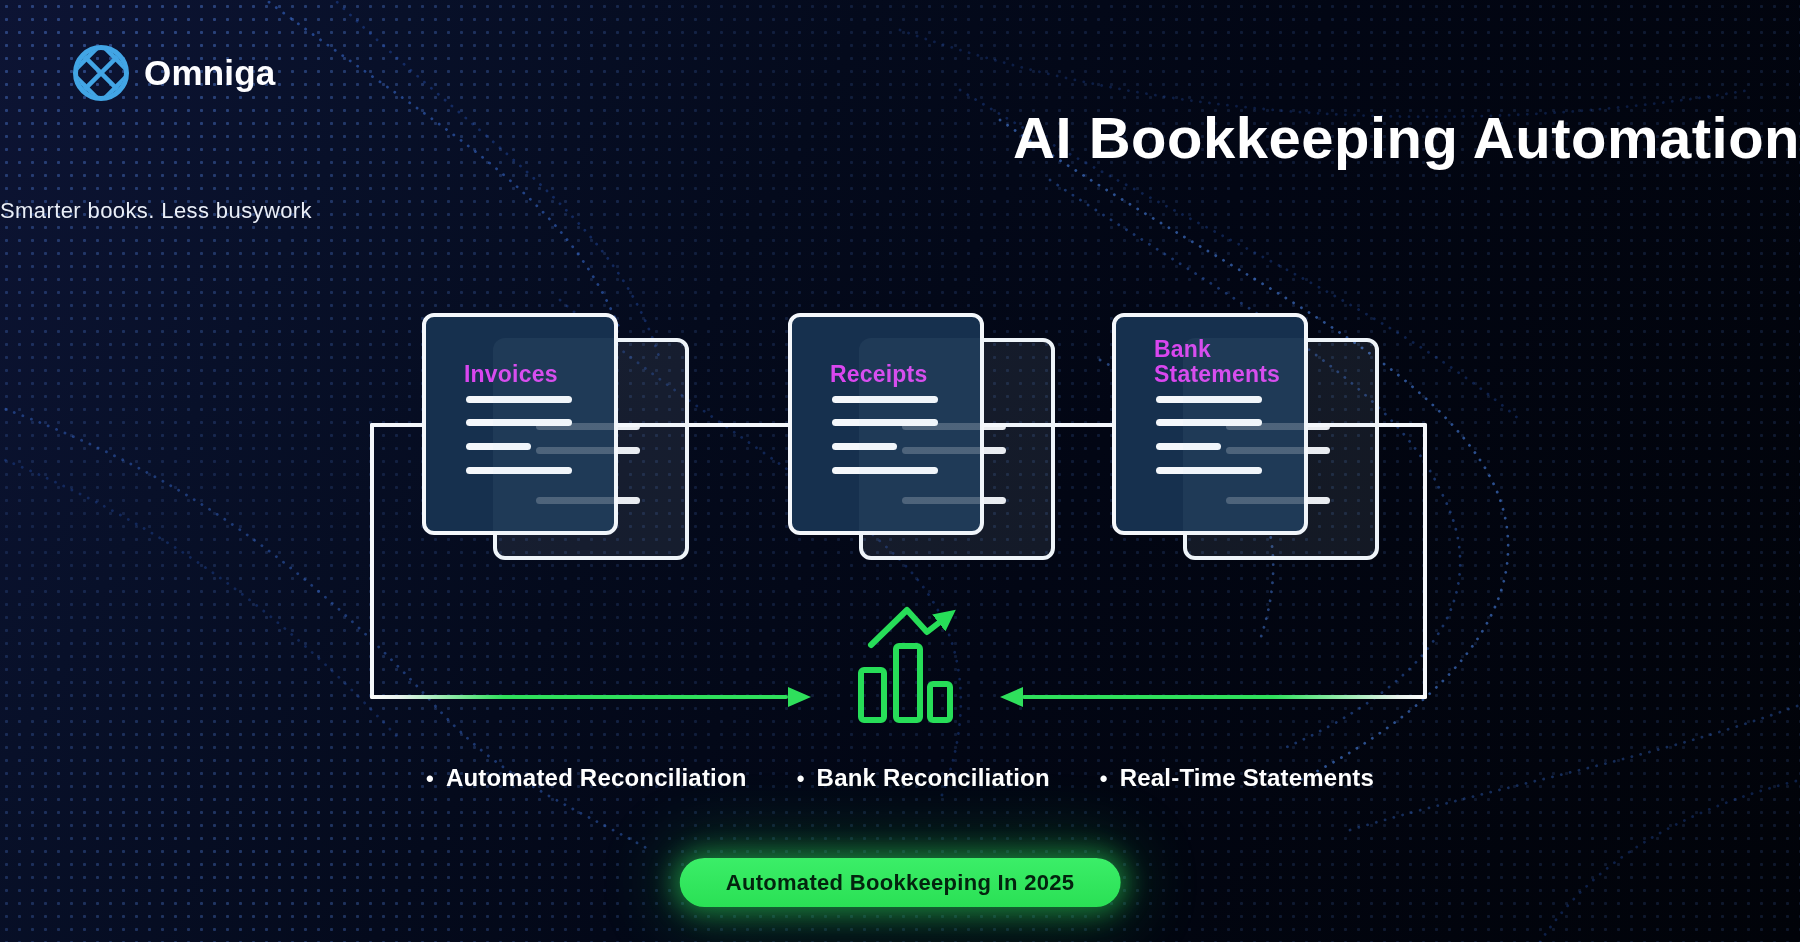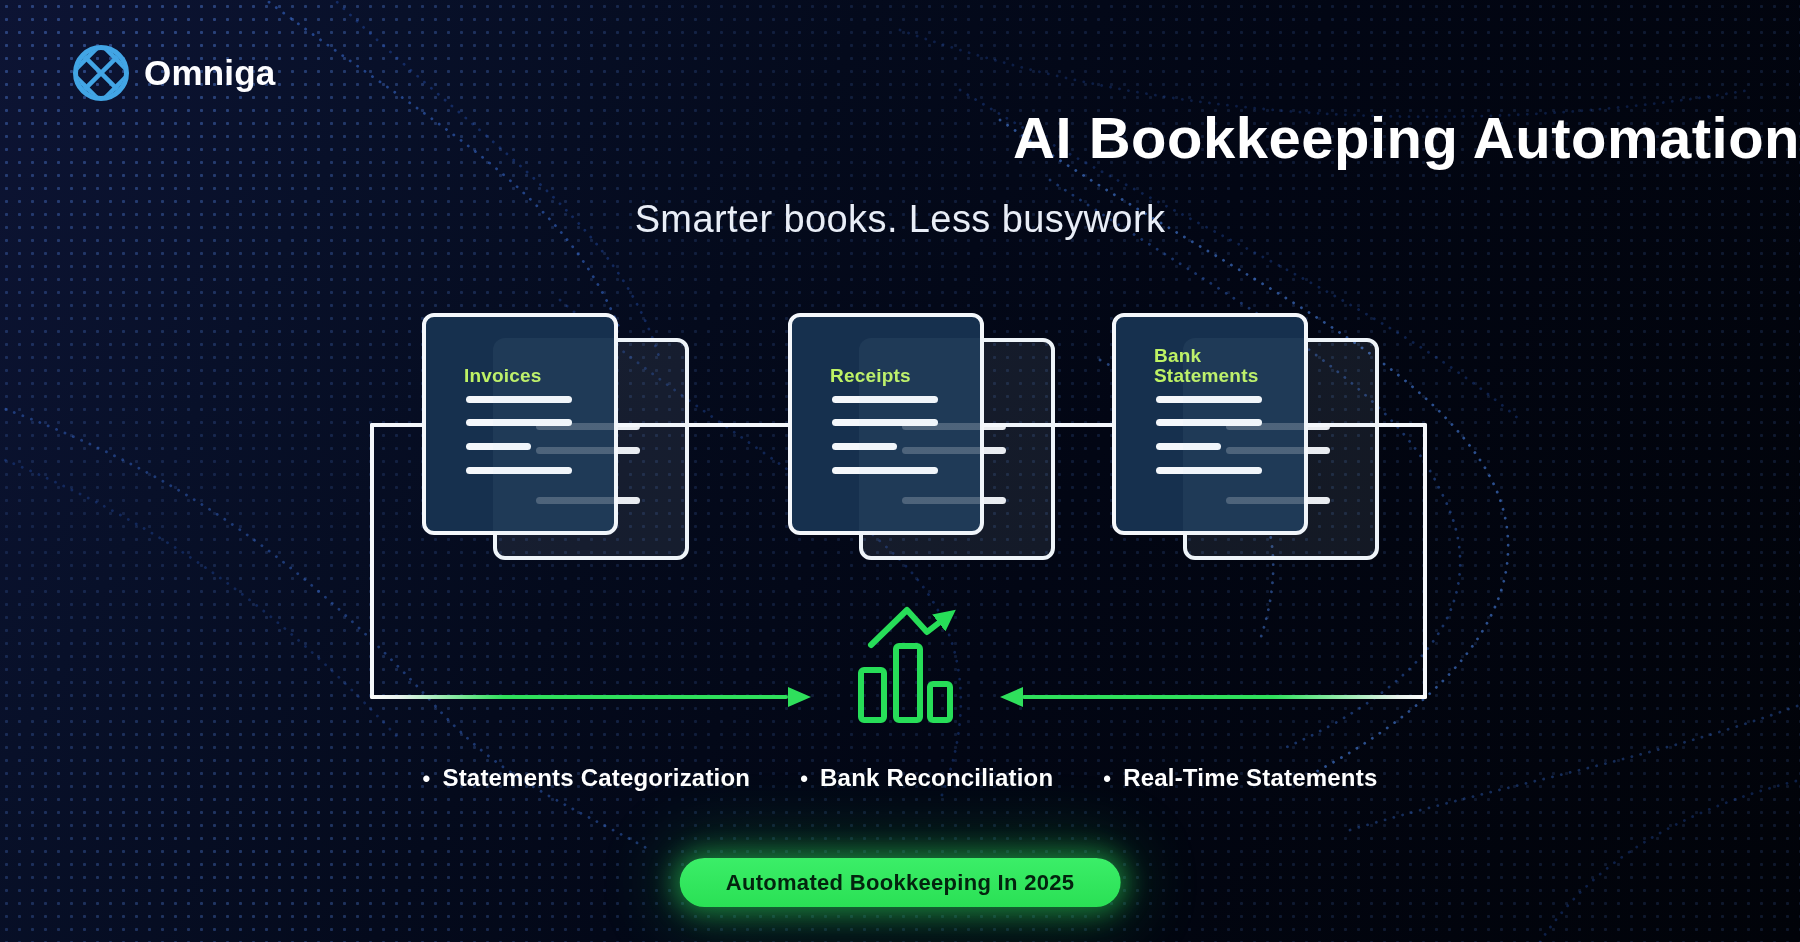--- a/index.html
+++ b/index.html
@@ -23,22 +23,22 @@
   .waves{position:absolute;inset:0;pointer-events:none;}
   .waves path{fill:none;stroke-linecap:round;}
 
   
   .brand{position:absolute;left:72px;top:44px;display:flex;align-items:center;gap:14px;}
   .brand-name{font-size:35px;font-weight:700;letter-spacing:.2px;color:#fdfdff;}
 
   
   .title{position:absolute;left:0;right:0;top:104px;margin:0;text-align:right;
     font-size:58px;font-weight:700;letter-spacing:.5px;color:#ffffff;}
-  .subtitle{position:absolute;left:0;right:0;top:198px;margin:0;text-align:center;
-    font-size:38px;font-weight:400;color:#e9eef7;letter-spacing:.4px;}
+  .subtitle{position:absolute;left:0;right:0;top:198px;margin:0;
+    font-size:22px;font-weight:400;color:#e9eef7;letter-spacing:.4px;}
 
   
   .wireline{position:absolute;background:#f4f7fb;border-radius:2px;z-index:0;}
   .connector-h{left:370px;top:423px;width:1057px;height:4px;}
   .bracket-left{left:370px;top:423px;width:4px;height:276px;}
   .bracket-right{left:1423px;top:423px;width:4px;height:276px;}
   .shaft{position:absolute;top:695px;height:4px;border-radius:2px;z-index:0;}
   .shaft-left{left:370px;width:418px;
     background:linear-gradient(90deg,#ffffff 0%,#e9f3ee 7%,#2fe05c 32%,#2fe05c 100%);}
   .shaft-right{left:1022px;width:405px;
@@ -49,22 +49,22 @@
   .ah-left{left:1000px;border-right:23px solid #2fe05c;}
 
   
   .doc-group{position:absolute;top:313px;width:272px;height:252px;}
   .g1{left:422px;} .g2{left:788px;} .g3{left:1112px;}
   .card-back{position:absolute;left:71px;top:25px;width:196px;height:222px;box-sizing:border-box;
     border:4px solid #f2f6fa;border-radius:12px;background:rgba(255,255,255,0.035);z-index:1;}
   .card-front{position:absolute;left:0;top:0;width:196px;height:222px;box-sizing:border-box;
     border:4px solid #f4f7fb;border-radius:12px;background:#16304e;z-index:2;}
   .doc-title{position:absolute;left:38px;right:10px;top:22px;height:48px;
-    display:flex;align-items:flex-end;font-size:19px;font-weight:700;line-height:1.08;
-    color:#bef264;letter-spacing:.2px;}
+    display:flex;align-items:flex-end;font-size:23px;font-weight:700;line-height:1.08;
+    color:#d946ef;letter-spacing:.2px;}
   .dl{position:absolute;left:40px;height:7px;border-radius:4px;background:#f4f7fb;}
   .dl1{top:79px;width:106px;} .dl2{top:102px;width:106px;}
   .dl3{top:126px;width:65px;}  .dl4{top:150px;width:106px;}
   .ghost{position:absolute;left:71px;top:25px;width:196px;height:222px;border-radius:12px;
     background:rgba(190,215,245,0.06);z-index:3;pointer-events:none;}
   .gl{position:absolute;left:43px;width:104px;height:7px;border-radius:4px;
     background:linear-gradient(90deg,rgba(244,247,251,0.22) 0px,rgba(244,247,251,0.22) 80px,
       rgba(244,247,251,0.95) 80px,rgba(244,247,251,0.95) 100%);}
   .gl1{top:85px;} .gl2{top:109px;} .gl3{top:159px;}
 
@@ -197,21 +197,21 @@
     </defs>
     <path d="M26,48 L62,13 L82,35 L104,18" fill="none" stroke="#27de58" stroke-width="6" stroke-linecap="round" stroke-linejoin="round" marker-end="url(#ah)"></path>
     <rect x="16" y="73" width="23" height="50" rx="3" fill="none" stroke="#27de58" stroke-width="6"></rect>
     <rect x="51" y="49" width="24" height="74" rx="3" fill="none" stroke="#27de58" stroke-width="6"></rect>
     <rect x="85" y="87" width="20" height="36" rx="3" fill="none" stroke="#27de58" stroke-width="6"></rect>
   </svg>
 
   <div class="features">
     <div class="feature">
       <span class="bullet">•</span>
-      <span>Statements Categorization</span>
+      <span>Automated Reconciliation</span>
     </div>
     <div class="feature">
       <span class="bullet">•</span>
       <span>Bank Reconciliation</span>
     </div>
     <div class="feature">
       <span class="bullet">•</span>
       <span>Real-Time Statements</span>
     </div>
   </div>

